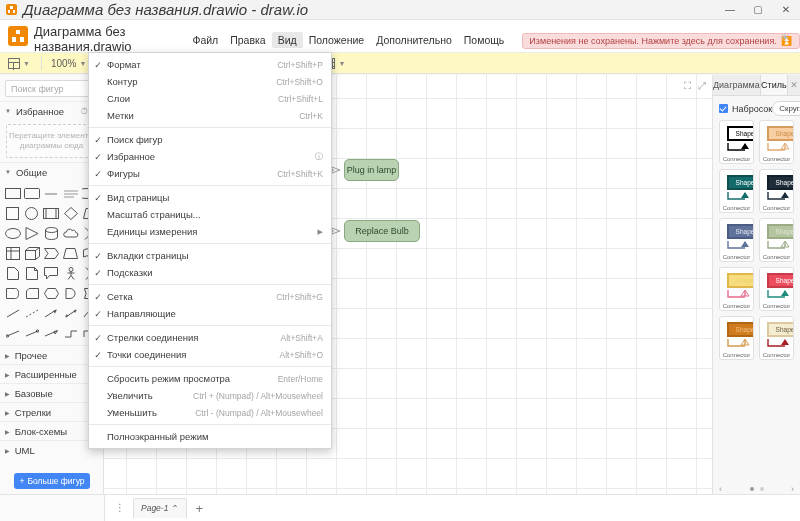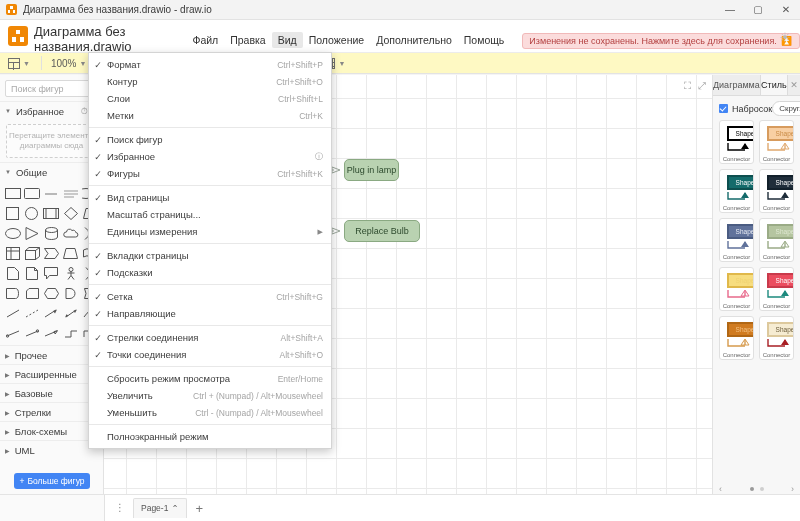--- a/index.html
+++ b/index.html
@@ -16,21 +16,21 @@
     height:20px;background:#f3f3f3;border-bottom:1px solid #e2e2e2;
     display:flex;align-items:center;padding:0 0 0 6px;box-sizing:border-box;
   }
   .tb-icon{width:11px;height:11px;background:#f08705;border-radius:2px;
            margin-right:6px;flex:0 0 auto;position:relative;}
   .tb-icon:after{content:"";position:absolute;left:2px;top:2px;width:7px;height:7px;
     background:
       linear-gradient(#fff,#fff) 2px 0/3px 3px no-repeat,
       linear-gradient(#fff,#fff) 0 4px/2px 3px no-repeat,
       linear-gradient(#fff,#fff) 5px 4px/2px 3px no-repeat;}
-  .tb-title{font-size:10px;color:#3a3a3a;white-space:nowrap;}
+  .tb-title{font-size:15px;color:#3a3a3a;white-space:nowrap;font-style:italic;}
   .tb-spacer{flex:1;}
   .tb-btn{width:28px;height:20px;display:flex;align-items:center;justify-content:center;
           color:#555;font-size:10px;cursor:default;}
 
   
   .appheader{height:32px;background:#fff;display:flex;align-items:flex-start;
     padding:3px 0 0 0;box-sizing:border-box;position:relative;}
   .logo{width:20px;height:20px;margin:3px 6px 0 8px;border-radius:3px;
         background:#f08705;position:relative;flex:0 0 auto;}
   .logo:after{content:"";position:absolute;left:4px;top:4px;width:12px;height:12px;
@@ -144,21 +144,21 @@
 
   
   .statusbar{position:absolute;left:0;right:0;bottom:0;height:26px;background:#fff;
     border-top:1px solid #e4e4e4;display:flex;align-items:center;}
   .sb-left{width:104px;height:100%;background:#fafafa;border-right:1px solid #e2e2e2;}
   .sb-main{flex:1;display:flex;align-items:center;padding-left:6px;gap:4px;height:100%;}
   .dots3{color:#8a8a8a;font-size:10px;letter-spacing:0;line-height:8px;cursor:pointer;
     padding:0 4px;}
   .pagetab{border:1px solid #e0e0e0;border-bottom:none;background:#f7f7f7;
     font-size:8.5px;color:#555;padding:4px 7px 5px 7px;display:flex;align-items:center;gap:3px;
-    border-radius:2px 2px 0 0;cursor:pointer;}
+    border-radius:2px 2px 0 0;cursor:pointer;font-style:italic;}
   .addpage{font-size:13px;color:#777;padding:0 5px;cursor:pointer;line-height:13px;}
 
   
   .menu{position:absolute;left:88px;top:52px;width:244px;background:#fff;
     border:1px solid #d4d4d4;box-shadow:0 3px 9px rgba(0,0,0,.22);
     padding:3px 0;z-index:50;box-sizing:border-box;}
   .mi{display:flex;align-items:center;height:17px;padding:0 8px 0 0;font-size:9.5px;
       color:#3c3c3c;cursor:default;white-space:nowrap;}
   .mi .chk{width:18px;text-align:center;font-size:9px;color:#4c4c4c;flex:0 0 18px;}
   .mi .lbl{flex:1;}

